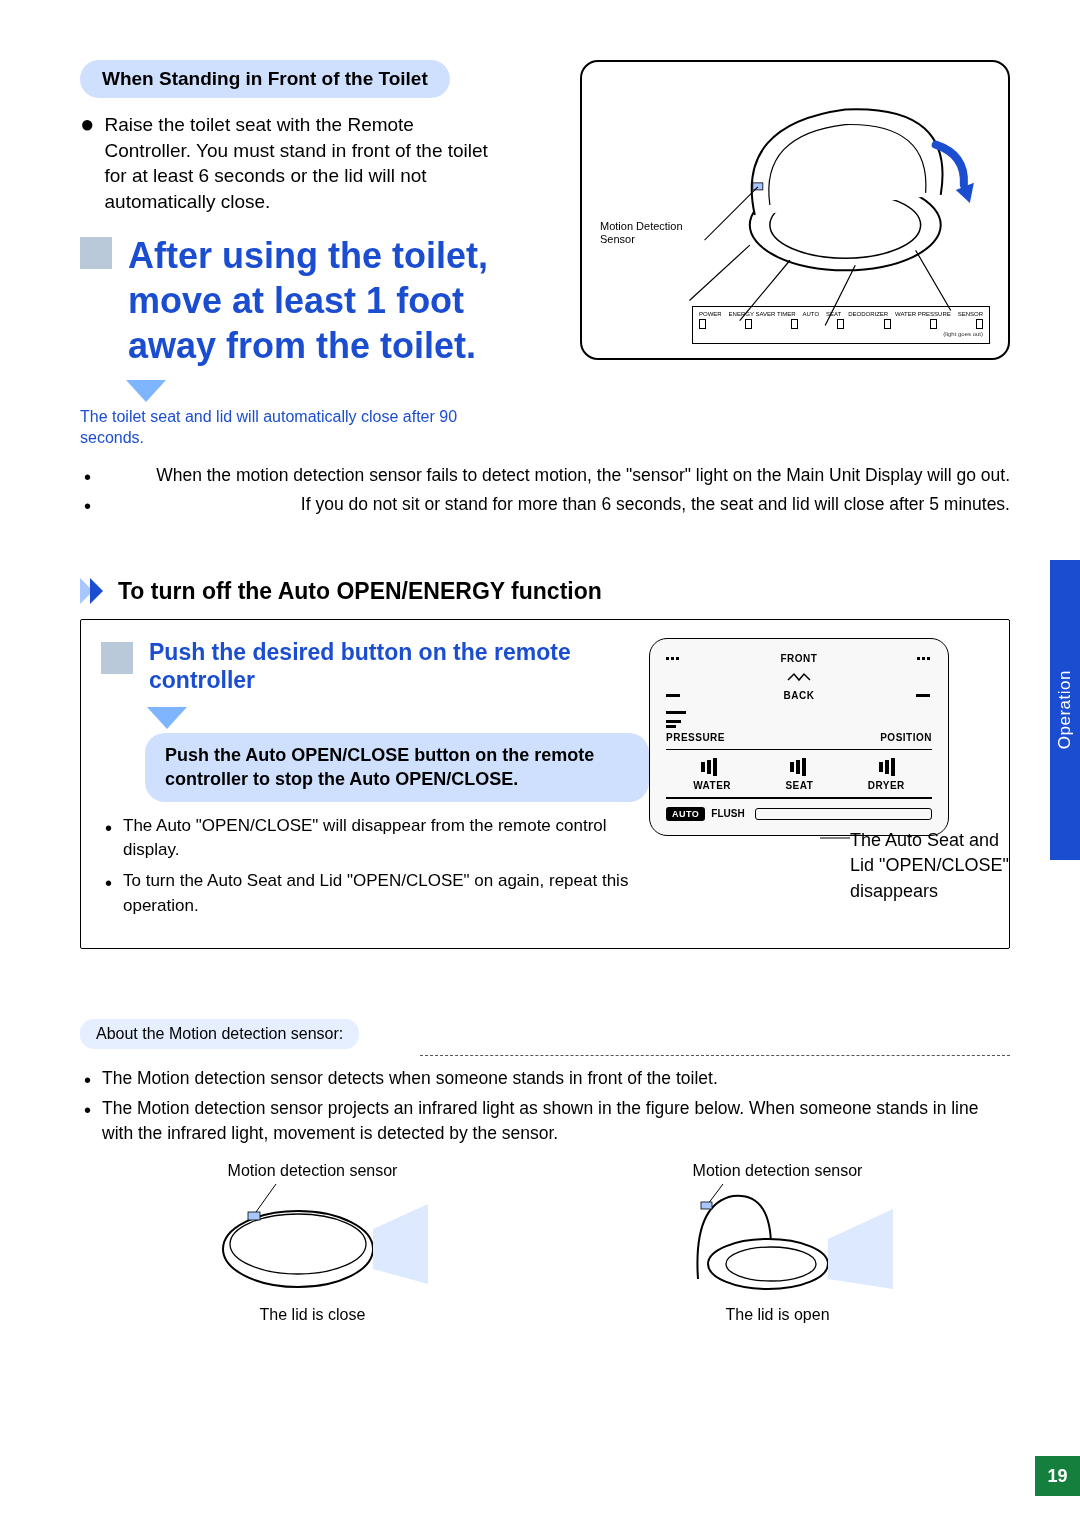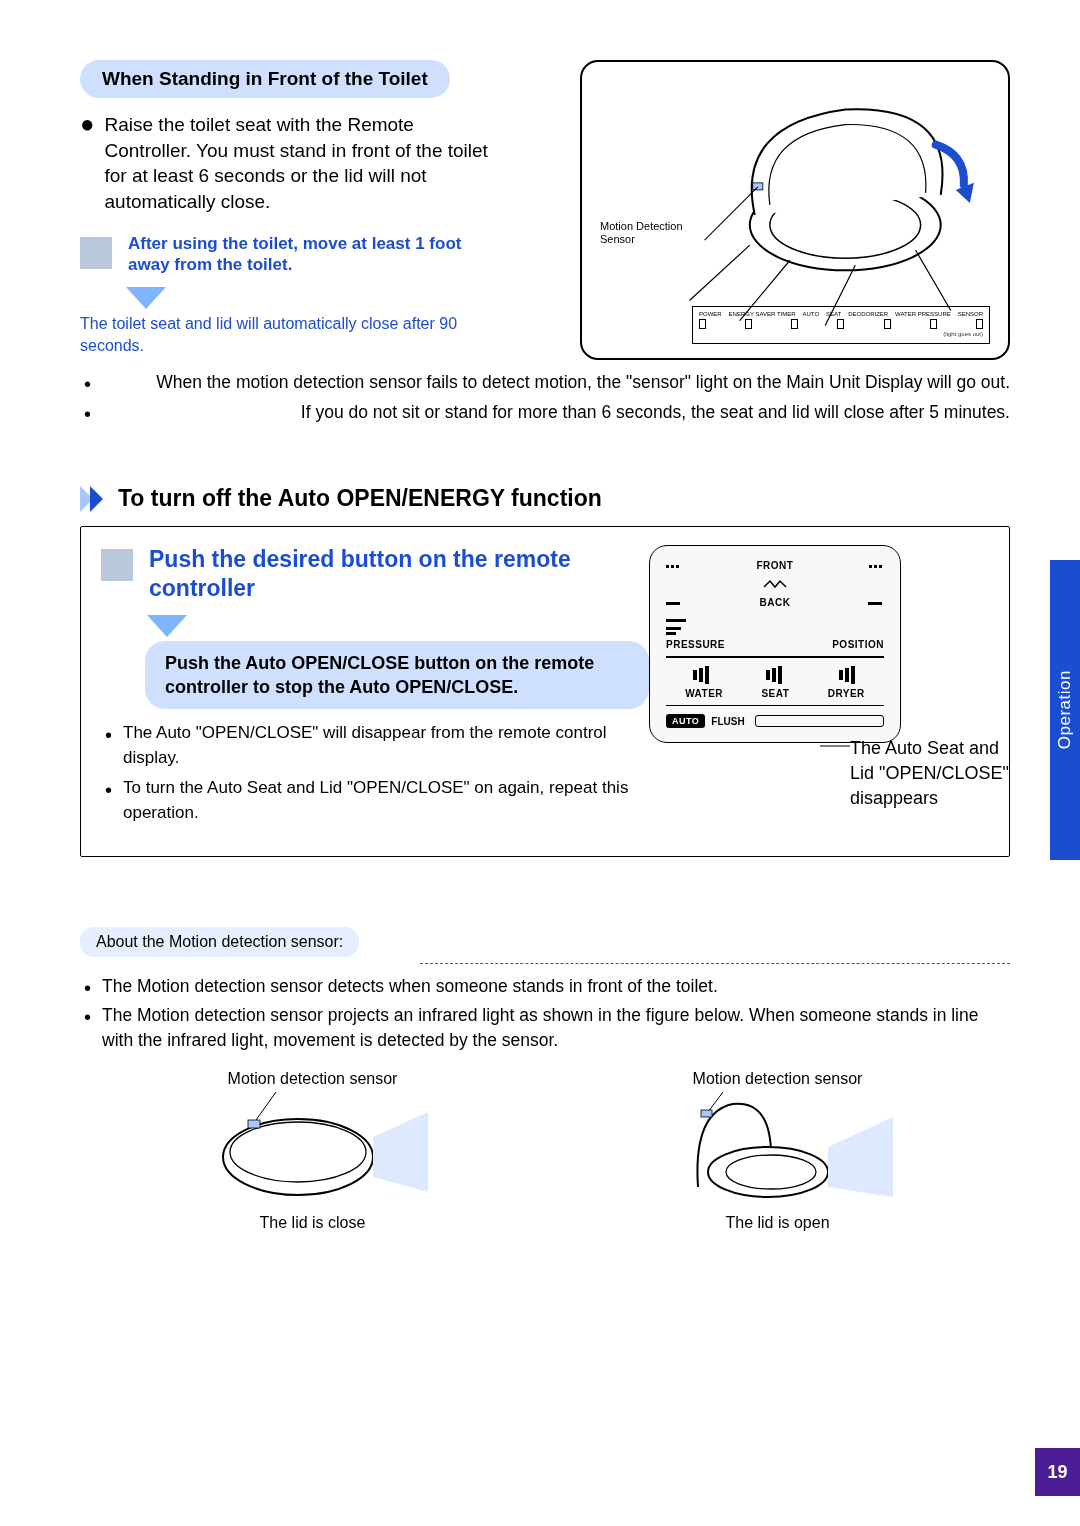--- a/index.html
+++ b/index.html
@@ -1,47 +1,47 @@
 <!DOCTYPE html>
 <html><head>
 <meta charset="utf-8">
 <style>
   * { box-sizing: border-box; margin: 0; padding: 0; }
   html, body { width: 1080px; height: 1526px; background: #fff; font-family: Arial, Helvetica, sans-serif; color: #000; }
   .page { position: relative; width: 1080px; height: 1526px; padding: 60px 70px 60px 80px; }
   .side-tab { position: absolute; right: 0; top: 560px; width: 30px; height: 300px; background: #1b4dd1; display: flex; align-items: center; justify-content: center; }
   .side-tab span { color: #fff; writing-mode: vertical-rl; transform: rotate(180deg); font-size: 17px; letter-spacing: .5px; }
-  .page-num { position: absolute; right: 0; bottom: 30px; width: 45px; height: 48px; background: #4c1d95; color: #fff; display: flex; align-items: center; justify-content: center; font-weight: bold; font-size: 18px; }
+  .page-num { position: absolute; right: 0; bottom: 30px; width: 45px; height: 40px; background: #15803d; color: #fff; display: flex; align-items: center; justify-content: center; font-weight: bold; font-size: 18px; }
   .pill { background: #cfe0ff; border-radius: 20px; padding: 8px 22px; display: inline-block; font-weight: bold; font-size: 19px; color: #000; }
   .bullet-blk { display: flex; gap: 10px; margin-top: 14px; font-size: 19px; line-height: 1.35; }
   .big-dot { font-size: 24px; line-height: 1; }
   .step-row { display: flex; align-items: flex-start; gap: 16px; margin-top: 18px; }
   .step-sq { width: 32px; height: 32px; background: #b9c9da; flex: 0 0 32px; margin-top: 4px; }
-  .step-title { color: #1b4dd1; font-weight: bold; font-size: 17px; line-height: 1.25; }
+  .step-title { color: #1b4dd1; font-weight: bold; font-size: 36px; line-height: 1.25; }
   .down-arrow { margin: 12px 0 4px 46px; }
   .down-arrow svg { display: block; }
   .blue-note { color: #1b4dd1; font-size: 16px; line-height: 1.35; max-width: 400px; }
   .dot-list { margin-top: 10px; font-size: 17.5px; line-height: 1.45; }
   .dot-list li { list-style: none; position: relative; padding-left: 22px; margin-bottom: 4px; }
   .dot-list li::before { content: "•"; position: absolute; left: 4px; top: 0; font-size: 20px; }
   .section-head { display: flex; align-items: center; gap: 12px; margin-top: 60px; font-weight: bold; font-size: 23px; }
   .chev { display: inline-block; }
   .chev svg { display: block; }
   .box { border: 1.5px solid #000; border-radius: 2px; padding: 18px 20px 24px 20px; margin-top: 14px; }
   .inner-flex { display: flex; align-items: flex-start; }
   .inner-left { flex: 1 1 55%; }
   .inner-right { flex: 0 0 340px; }
   .pill2 { background: #cfe0ff; border-radius: 20px; padding: 10px 20px; font-weight: bold; font-size: 18px; line-height: 1.35; color: #000; display: block; margin-left: 44px; }
   .small-list { margin-top: 12px; font-size: 17px; line-height: 1.45; }
   .small-list li { list-style: none; position: relative; padding-left: 22px; margin-bottom: 6px; }
   .small-list li::before { content: "•"; position: absolute; left: 4px; top: 0; font-size: 20px; }
   .remote-note { font-size: 18px; line-height: 1.4; margin-top: 44px; }
   .diagram-box { border: 2px solid #000; border-radius: 18px; padding: 12px; width: 430px; height: 300px; position: absolute; right: 70px; top: 60px; background: #fff; }
   .toilet-svg { width: 100%; height: 100%; }
-  .remote-box { border: 1.5px solid #000; border-radius: 18px; padding: 10px 16px 14px 16px; width: 252px; background: #f8f8f8; }
+  .remote-box { border: 1.5px solid #000; border-radius: 18px; padding: 10px 16px 14px 16px; width: 300px; background: #f8f8f8; }
   .remote-row { display: flex; justify-content: space-between; align-items: center; font-size: 10px; font-weight: bold; letter-spacing: .5px; margin: 4px 0; }
   .bars span { display: inline-block; background: #000; height: 3px; margin-right: 2px; vertical-align: middle; }
   .cap-line { height: 1.5px; background: #000; margin-top: 6px; }
   .auto-flush { display: flex; align-items: center; gap: 6px; margin-top: 8px; font-size: 10px; font-weight: bold; }
   .auto-flush .auto-b { background: #000; color: #fff; padding: 2px 6px; border-radius: 3px; font-size: 9px; letter-spacing: .5px;}
   .remote-wrap { display: flex; align-items: flex-start; gap: 10px; }
   .dashed-sep { border: none; border-top: 1.5px dashed #555; margin-top: 6px; margin-left: 340px; }
   .motion-label-pill { display: inline-block; background: #e5efff; border-radius: 14px; padding: 6px 16px; font-size: 16px; margin-top: 70px; }
   .sensor-figs { display: flex; justify-content: space-around; margin-top: 16px; }
   .fig { text-align: center; font-size: 16px; }

